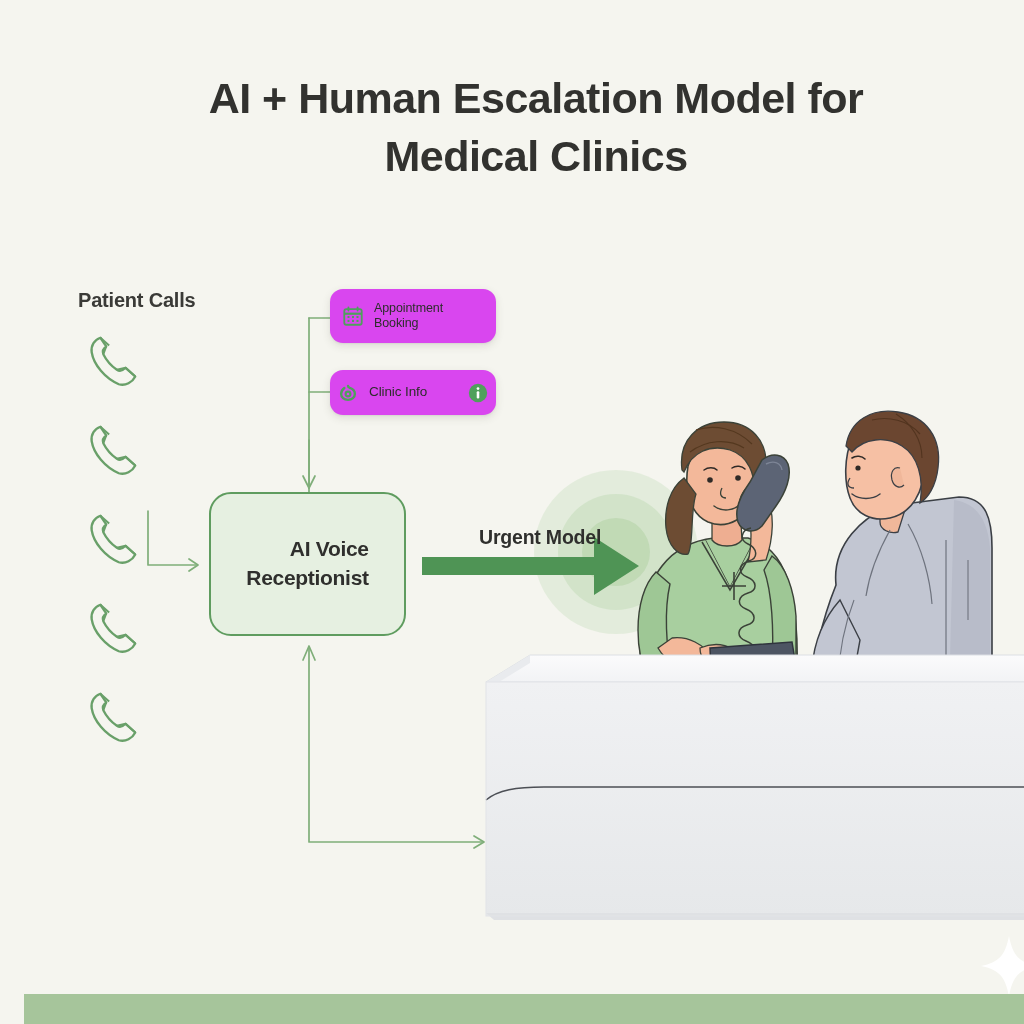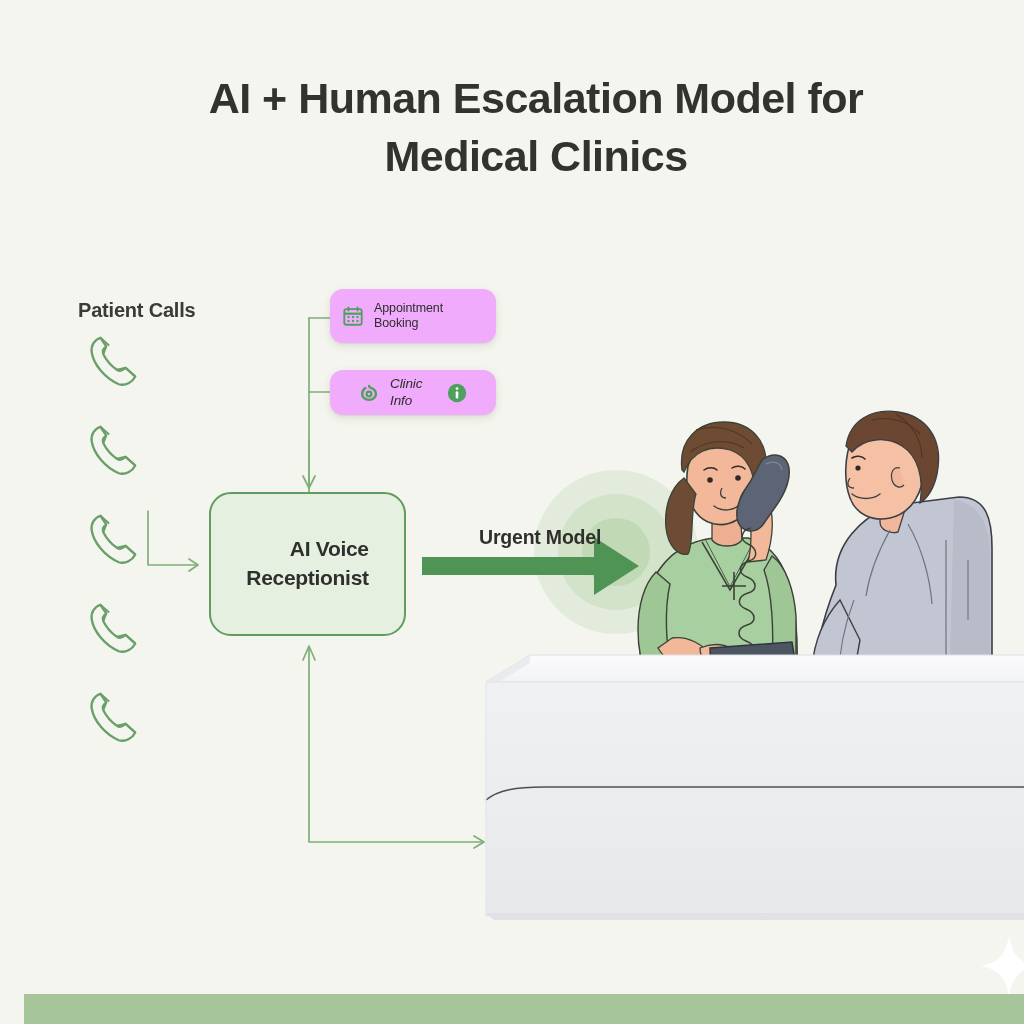--- a/index.html
+++ b/index.html
@@ -16,40 +16,40 @@
     position:absolute;left:0;top:70px;width:1024px;
     text-align:center;
     font-size:43px;line-height:1.34;
     font-weight:700;letter-spacing:-0.5px;
     color:#32322f;
     white-space:pre-line;
   }
 
   
   .patient-calls-label{
-    position:absolute;left:54px;top:299px;
+    position:absolute;left:54px;top:289px;
     font-size:20px;font-weight:700;color:#3a3a37;
     letter-spacing:-0.2px;
   }
 
   
   .phone-col{position:absolute;left:58px;top:330px;width:90px;}
   .phone-ico{width:62px;height:62px;margin-bottom:27px;display:block;}
 
   
   .card{
     position:absolute;
-    background:#f0abfc;
+    background:#d946ef;
     border-radius:13px;
     box-shadow:0 3px 9px rgba(60,60,50,.13), 0 1px 2px rgba(60,60,50,.07);
     display:flex;align-items:center;
     box-sizing:border-box;
   }
   #card-appointment{left:306px;top:289px;width:166px;height:54px;padding:0 12px;}
-  #card-clinicinfo{left:306px;top:370px;width:166px;height:45px;padding:0 28px;font-style:italic;}
+  #card-clinicinfo{left:306px;top:370px;width:166px;height:45px;padding:0 7px;}
   .card-ico{flex:0 0 auto;width:22px;height:22px;margin-right:10px;}
   .card-label{
     font-size:12.5px;line-height:1.22;color:#2d2d2b;font-weight:500;
     white-space:pre-line;letter-spacing:-0.1px;
   }
   #card-clinicinfo .card-label{font-size:13.5px;}
   .card-badge{margin-left:auto;width:22px;height:22px;flex:0 0 auto;}
 
   
   .ai-box{

